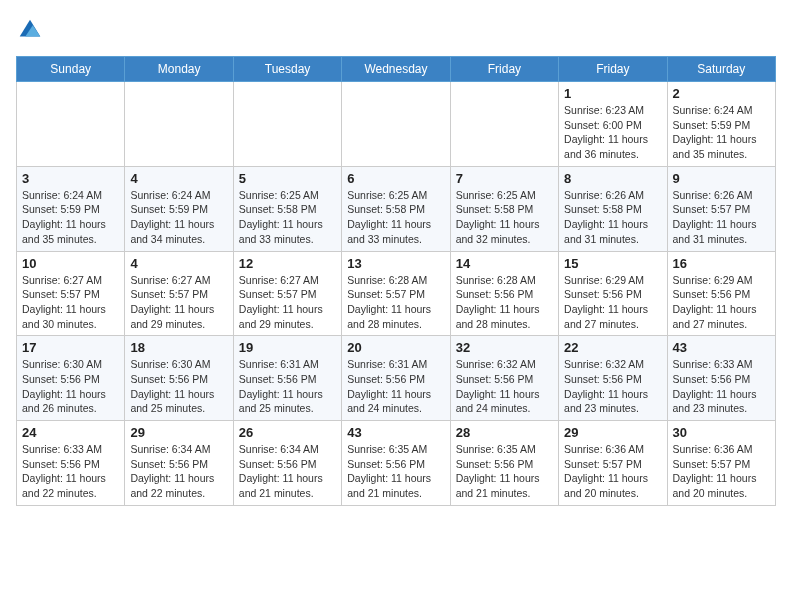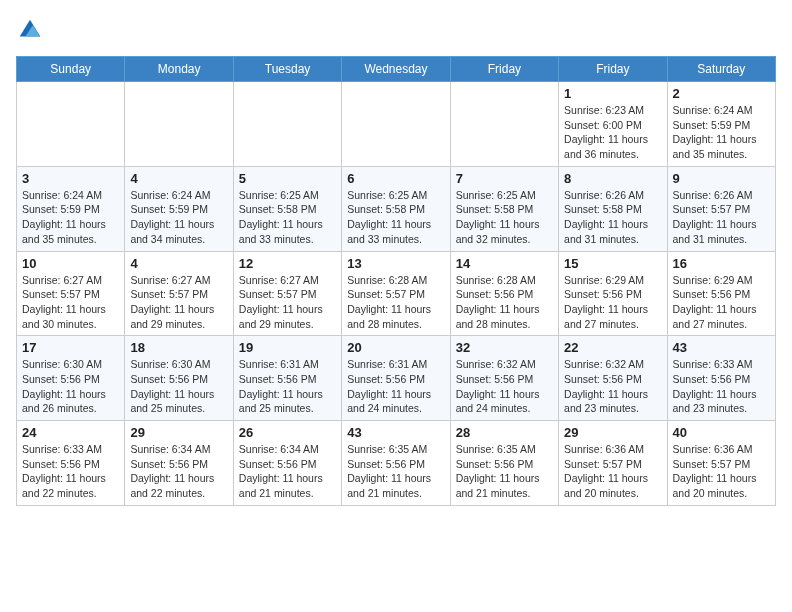--- a/index.html
+++ b/index.html
@@ -329,21 +329,21 @@
 and 21 minutes.</div>
         </td>
         <td>
           <span class="day-num">29</span>
           <div class="day-info" style="white-space: pre-line;">Sunrise: 6:36 AM
 Sunset: 5:57 PM
 Daylight: 11 hours
 and 20 minutes.</div>
         </td>
         <td>
-          <span class="day-num">40</span>
+          <span class="day-num">30</span>
           <div class="day-info" style="white-space: pre-line;">Sunrise: 6:36 AM
 Sunset: 5:57 PM
 Daylight: 11 hours
 and 20 minutes.</div>
         </td>
       </tr>
     </tbody>
 </table>
 
 </body></html>

